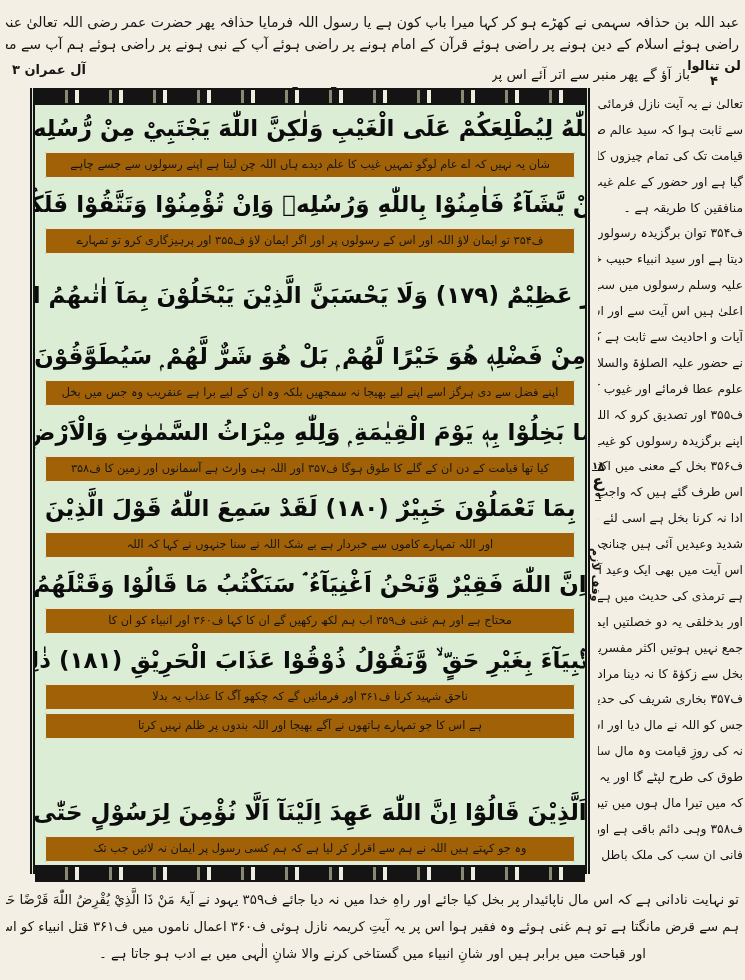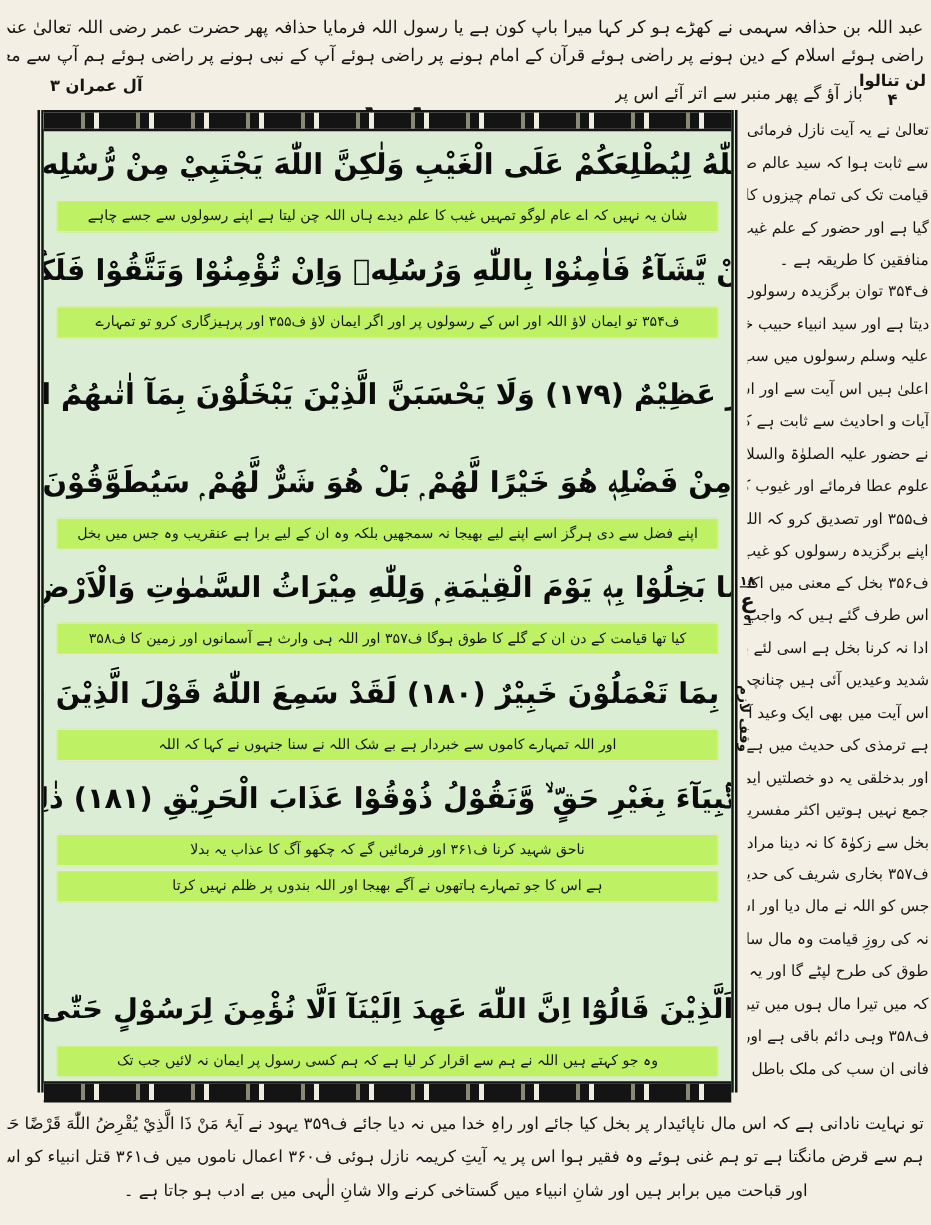--- a/index.html
+++ b/index.html
@@ -7,41 +7,41 @@
     position:relative;width:745px;height:980px;overflow:hidden;
     background:#f3efe4;color:#161514;
     font-family:"DejaVu Sans",sans-serif;direction:rtl;
   }
   
   .hline{position:absolute;right:6px;left:6px;font-size:14px;line-height:21px;
     text-align:justify;text-align-last:justify;white-space:nowrap;overflow:hidden;}
   .hline1{top:12px;}
   .hline2{top:34px;}
   .hline3{position:absolute;left:492px;width:198px;top:66px;font-size:13.5px;white-space:nowrap;overflow:hidden;}
-  .surah-label{position:absolute;left:40px;top:62px;font-size:13px;font-weight:bold;text-align:right;}
+  .surah-label{position:absolute;left:12px;top:62px;font-size:13px;font-weight:bold;text-align:right;}
   .juz-label{position:absolute;left:686px;top:58px;width:56px;font-size:13px;font-weight:bold;text-align:center;line-height:15px;}
   .page-number{position:absolute;left:288px;top:46px;font-size:30px;font-weight:bold;letter-spacing:3px;margin-top:32px;}
   
   .qbox{
     position:absolute;left:30px;top:88px;width:560px;height:786px;
     background:#dcedd6;
     border-left:5px double #141414;border-right:5px double #141414;
     box-sizing:border-box;
   }
   .orn{height:13px;border-top:2px solid #141414;border-bottom:2px solid #141414;
     background:repeating-linear-gradient(90deg,#141414 0 30px,#8a8a74 30px 33px,#141414 33px 40px,#efece0 40px 44px);}
   .qrows{height:760px;display:flex;flex-direction:column;}
   .qpair{flex:1;display:flex;flex-direction:column;}
   .arabic{
     flex:1;display:flex;align-items:center;justify-content:center;
     font-size:23px;font-weight:bold;line-height:1.5;white-space:nowrap;overflow:hidden;
     color:#0c0c0c;padding:0 6px;
   }
   .urdu{
-    height:26px;margin:0 10px 3px 10px;background:#bef264;border-radius:2px;
+    height:26px;margin:0 10px 3px 10px;background:#a16207;border-radius:2px;
     font-size:11.3px;line-height:26px;text-align:center;white-space:nowrap;overflow:hidden;
     box-shadow:0 0 0 1px #e4e9d6 inset;
   }
   
   .ruku{position:absolute;left:588px;top:460px;width:20px;text-align:center;font-weight:bold;text-decoration:underline;}
   .ruku .n{display:block;font-size:10px;line-height:12px;}
   .ruku .ain{display:block;font-size:17px;line-height:18px;}
   .waqf{position:absolute;left:589px;top:548px;writing-mode:vertical-rl;
     font-size:11px;letter-spacing:2px;font-weight:bold;}
   
@@ -85,20 +85,24 @@
         <div class="arabic">مِنْ فَضْلِهٖ هُوَ خَيْرًا لَّهُمْ ۭ بَلْ هُوَ شَرٌّ لَّهُمْ ۭ سَيُطَوَّقُوْنَ</div>
         <div class="urdu">اپنے فضل سے دی ہرگز اسے اپنے لیے بھیجا نہ سمجھیں بلکہ وہ ان کے لیے برا ہے      عنقریب وہ جس میں بخل</div>
       </div>
       <div class="qpair">
         <div class="arabic">مَا بَخِلُوْا بِهٖ يَوْمَ الْقِيٰمَةِ ۭ وَلِلّٰهِ مِيْرَاثُ السَّمٰوٰتِ وَالْاَرْضِ</div>
         <div class="urdu">کیا تھا قیامت کے دن ان کے گلے کا طوق ہوگا ف۳۵۷ اور اللہ ہی وارث ہے آسمانوں اور زمین کا ف۳۵۸</div>
       </div>
       <div class="qpair">
         <div class="arabic">وَاللّٰهُ بِمَا تَعْمَلُوْنَ خَبِيْرٌ (۱۸۰) لَقَدْ سَمِعَ اللّٰهُ قَوْلَ الَّذِيْنَ قَالُوْا</div>
         <div class="urdu">اور اللہ تمہارے کاموں سے خبردار ہے      بے شک اللہ نے سنا جنہوں نے کہا کہ      اللہ</div>
+      </div>
+      <div class="qpair">
+        <div class="arabic">اِنَّ اللّٰهَ فَقِيْرٌ وَّنَحْنُ اَغْنِيَآءُ ۘ سَنَكْتُبُ مَا قَالُوْا وَقَتْلَهُمُ</div>
+        <div class="urdu">محتاج ہے      اور ہم غنی ف۳۵۹      اب ہم لکھ رکھیں گے ان کا کہا ف۳۶۰ اور انبیاء کو ان کا</div>
       </div>
       <div class="qpair">
         <div class="arabic">الْاَنْۢبِيَآءَ بِغَيْرِ حَقٍّ ۙ وَّنَقُوْلُ ذُوْقُوْا عَذَابَ الْحَرِيْقِ (۱۸۱) ذٰلِكَ</div>
         <div class="urdu">ناحق شہید کرنا ف۳۶۱      اور فرمائیں گے کہ چکھو آگ کا عذاب      یہ بدلا</div>
       </div>
       <div class="qpair">
         <div class="urdu">ہے اس کا جو تمہارے ہاتھوں نے آگے بھیجا      اور اللہ بندوں پر ظلم نہیں کرتا</div>
       </div>
       <div class="qpair">
         <div class="arabic">اَلَّذِيْنَ قَالُوْٓا اِنَّ اللّٰهَ عَهِدَ اِلَيْنَآ اَلَّا نُؤْمِنَ لِرَسُوْلٍ حَتّٰى</div>

